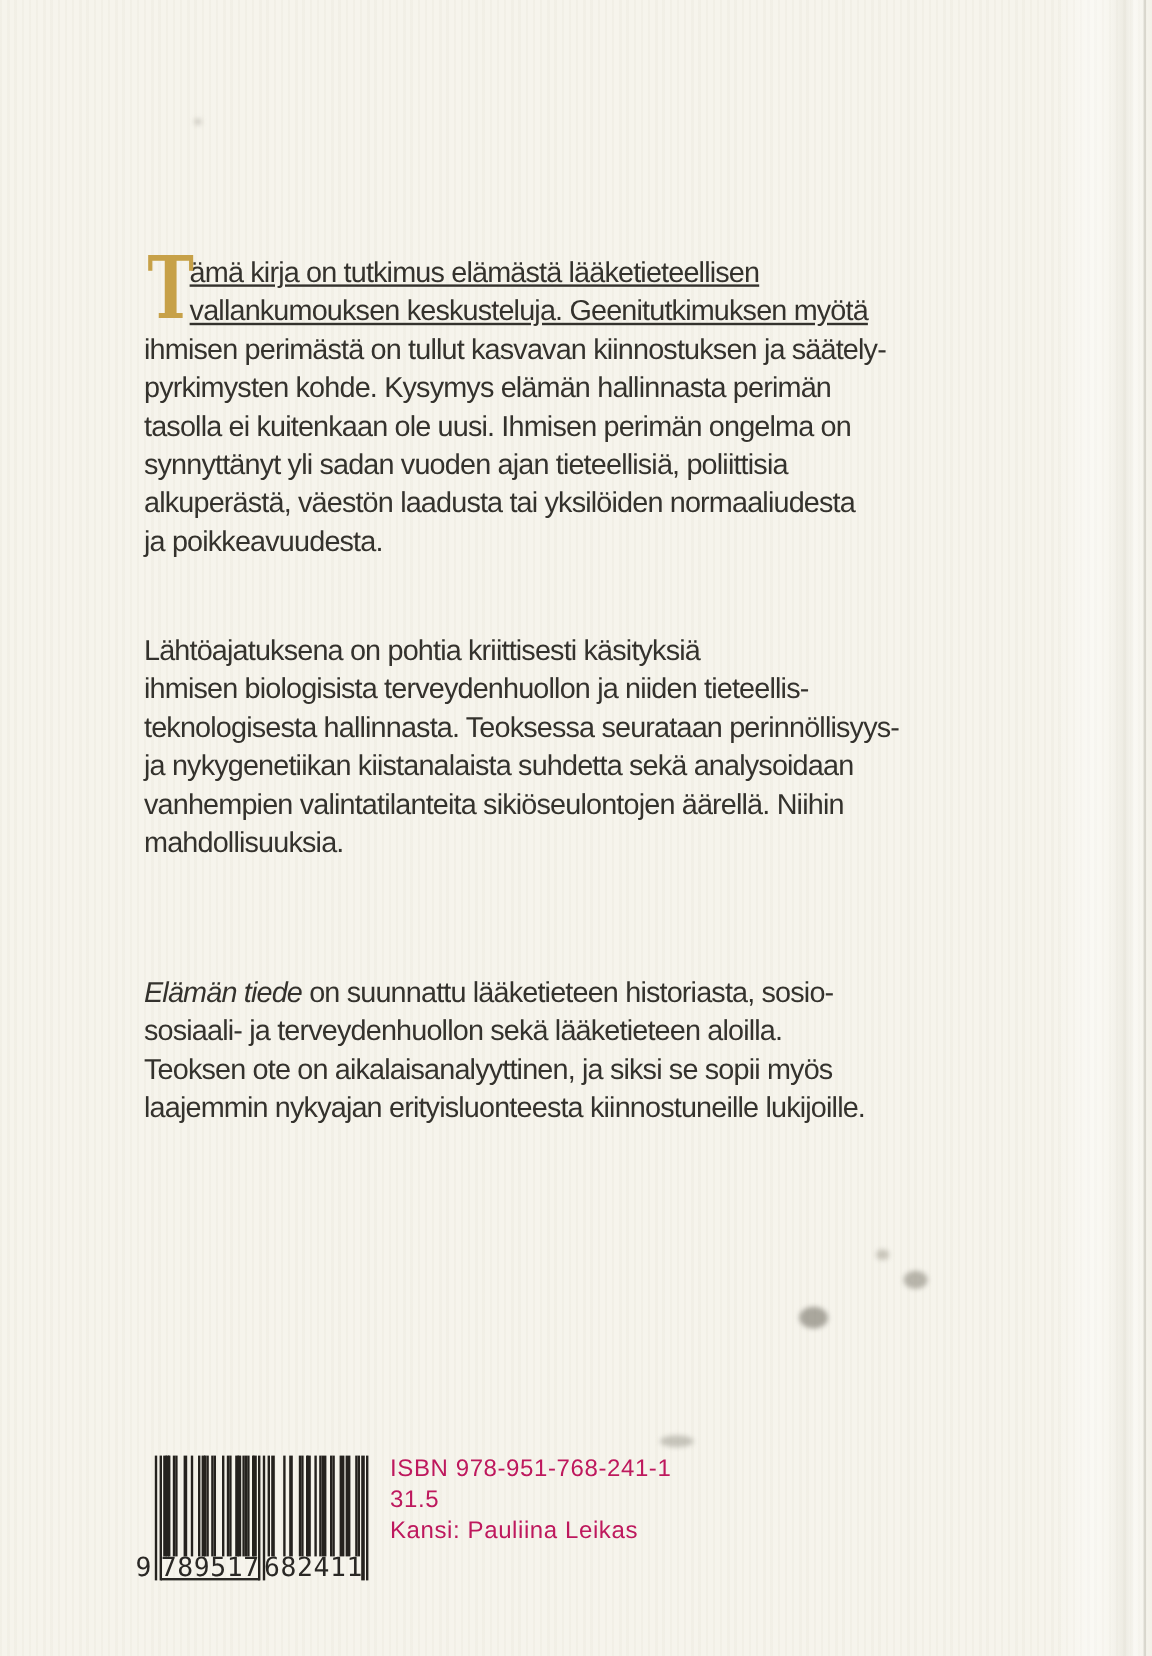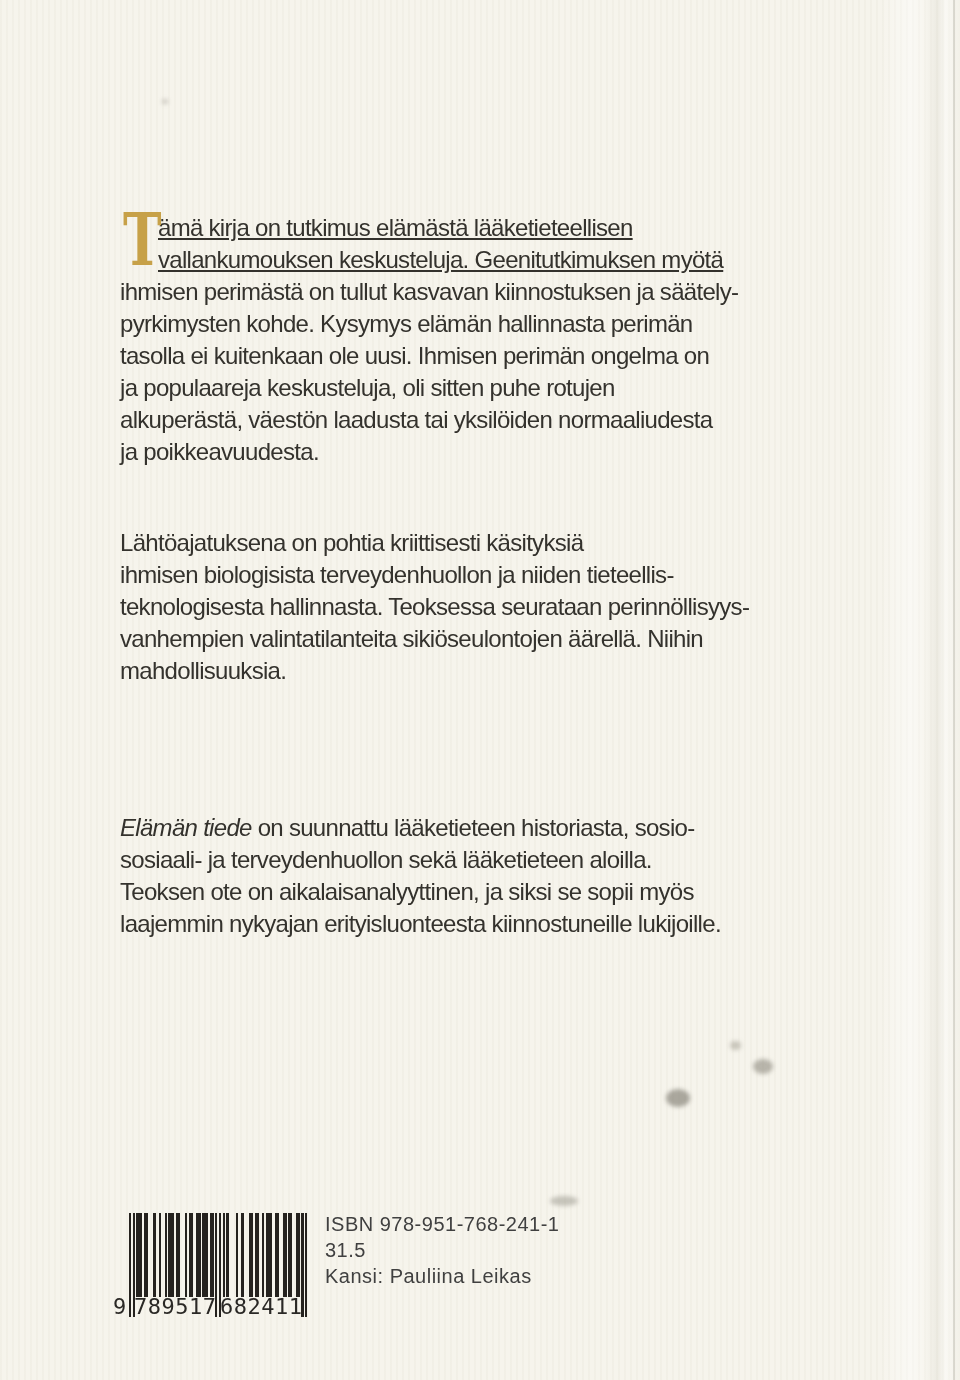--- a/index.html
+++ b/index.html
@@ -63,27 +63,27 @@
   .barcode{position:absolute;left:0;top:0;width:960px;height:0;}
   .bc-bars{position:absolute;left:129px;top:1213px;width:178px;height:104px;}
   .bc-bar{position:absolute;top:0;background:#25221e;}
   .bc-digit,.bc-group{
     position:absolute;top:1295px;
     font-family:"DejaVu Sans Mono","Liberation Mono",monospace;
     font-size:22px;line-height:24px;letter-spacing:0.5px;
     color:#2a2825;white-space:nowrap;
   }
   .bc-digit{left:113px;}
-  .bc-group1{left:134px;}
+  .bc-group1{left:134px;text-decoration:underline;}
   .bc-group2{left:220px;}
 
   
   .pubinfo{
     position:absolute;left:325px;top:1211px;
-    color:#404040;
+    color:#be185d;
     font-size:20px;line-height:26px;letter-spacing:0.5px;
   }
   .pubinfo div{height:26px;white-space:nowrap;}
 
   
   .smudge{position:absolute;border-radius:50%;filter:blur(2px);pointer-events:none;}
   .smudge-1{left:666px;top:1089px;width:24px;height:18px;background:rgba(108,104,92,0.55);}
   .smudge-2{left:753px;top:1059px;width:20px;height:15px;background:rgba(122,118,105,0.50);}
   .smudge-3{left:730px;top:1041px;width:11px;height:9px;background:rgba(132,127,113,0.40);}
   .smudge-4{left:550px;top:1196px;width:28px;height:10px;background:rgba(140,137,126,0.45);}
@@ -96,29 +96,30 @@
 
   <section class="blurb">
 
     <div class="para para-1">
       <span class="dropcap">T</span>
       <div class="tline indent">ämä kirja on tutkimus elämästä lääketieteellisen</div>
       <div class="tline indent">vallankumouksen keskusteluja. Geenitutkimuksen myötä</div>
       <div class="tline">ihmisen perimästä on tullut kasvavan kiinnostuksen ja säätely-</div>
       <div class="tline">pyrkimysten kohde. Kysymys elämän hallinnasta perimän</div>
       <div class="tline">tasolla ei kuitenkaan ole uusi. Ihmisen perimän ongelma on</div>
-      <div class="tline">ja populaareja keskusteluja, oli sitten puhe rotujen</div>
+      <div class="tline">synnyttänyt yli sadan vuoden ajan tieteellisiä, poliittisia</div>
       <div class="tline">alkuperästä, väestön laadusta tai yksilöiden normaaliudesta</div>
       <div class="tline">ja poikkeavuudesta.</div>
     </div>
 
     <div class="para para-2">
       <div class="tline">Lähtöajatuksena on pohtia kriittisesti käsityksiä</div>
       <div class="tline">ihmisen biologisista terveydenhuollon ja niiden tieteellis-</div>
       <div class="tline">teknologisesta hallinnasta. Teoksessa seurataan perinnöllisyys-</div>
+      <div class="tline">ja nykygenetiikan kiistanalaista suhdetta sekä analysoidaan</div>
       <div class="tline">vanhempien valintatilanteita sikiöseulontojen äärellä. Niihin</div>
       <div class="tline">mahdollisuuksia.</div>
     </div>
 
     <div class="para para-3">
       <div class="tline"><em class="italic-title">Elämän tiede</em><span> on suunnattu lääketieteen historiasta, sosio-</span></div>
       <div class="tline">sosiaali- ja terveydenhuollon sekä lääketieteen aloilla.</div>
       <div class="tline">Teoksen ote on aikalaisanalyyttinen, ja siksi se sopii myös</div>
       <div class="tline">laajemmin nykyajan erityisluonteesta kiinnostuneille lukijoille.</div>
     </div>

